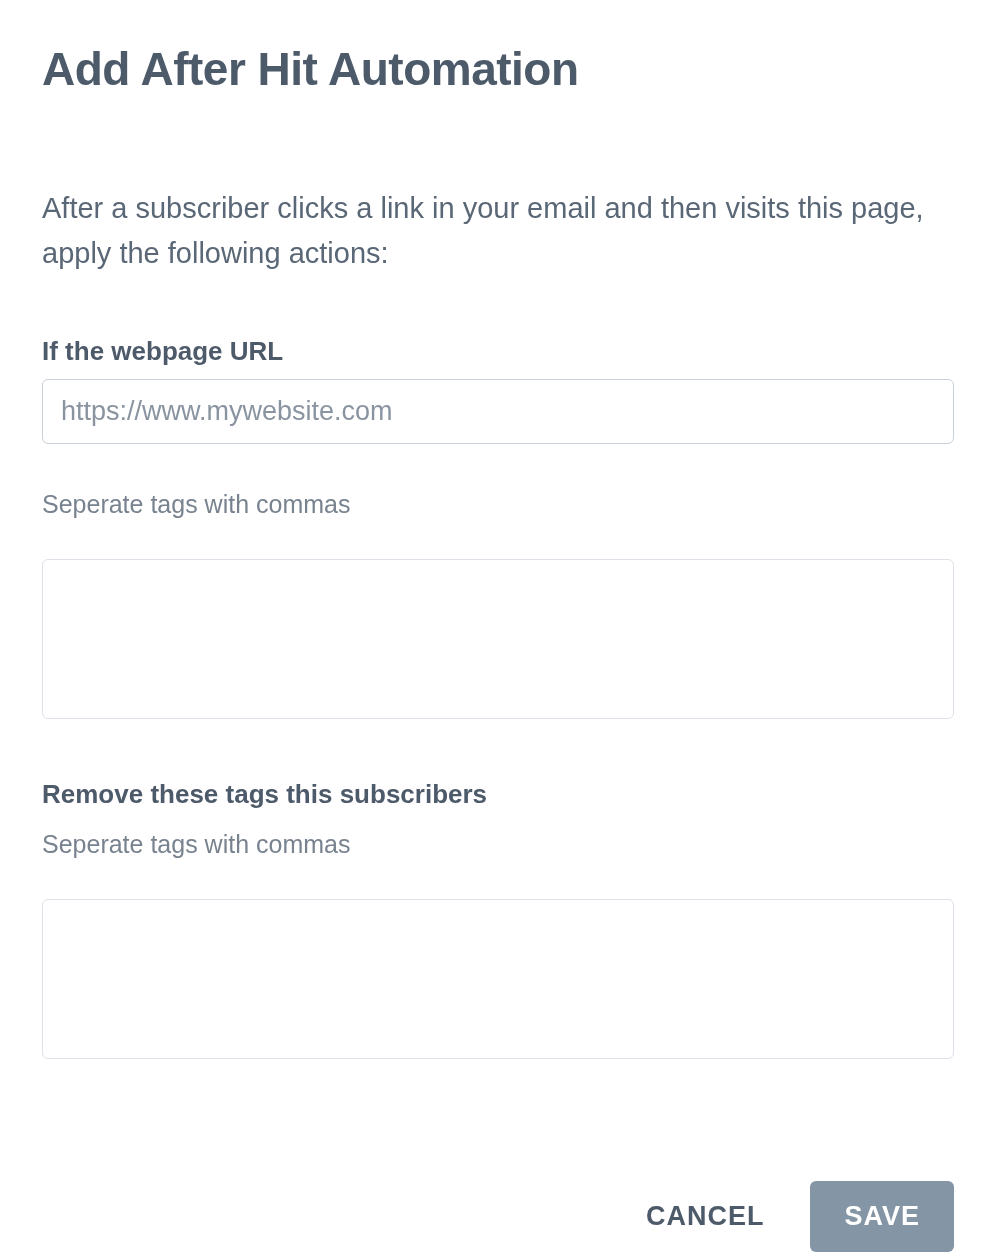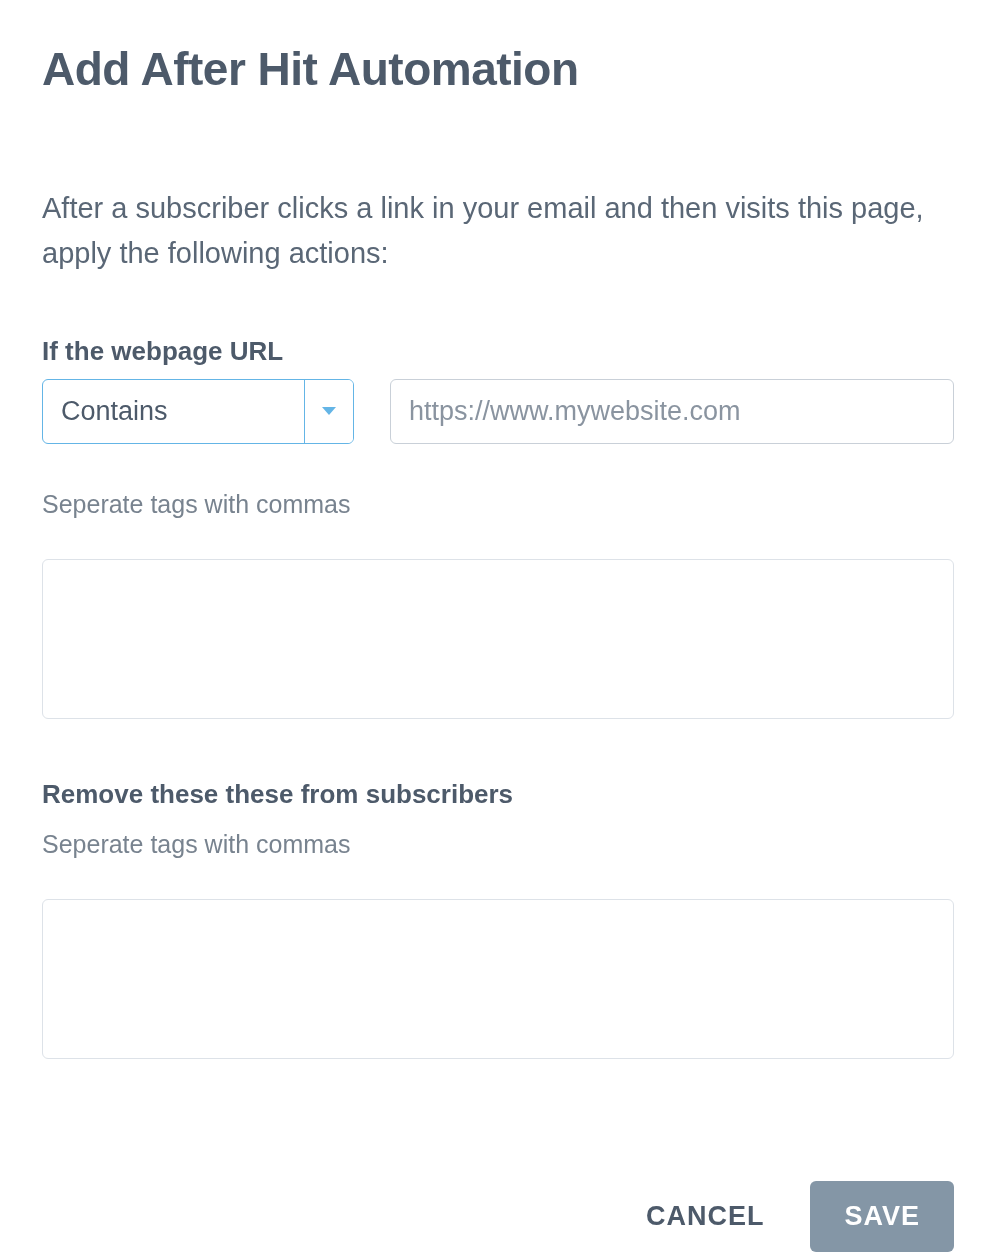--- a/index.html
+++ b/index.html
@@ -142,37 +142,31 @@
 </head>
 <body>
 
 <h1 class="page-title">Add After Hit Automation</h1>
 
 <p class="intro-text">After a subscriber clicks a link in your email and then visits this page, apply the following actions:</p>
 
 <div class="section-block">
   <div class="section-label">If the webpage URL</div>
   <div class="url-row">
-    <div class="select-wrapper">
-      <div class="select-value">Contains</div>
-      <div class="select-toggle">
-        <div class="chevron"></div>
-      </div>
-    </div>
     <input type="text" class="url-input" placeholder="https://www.mywebsite.com" style="">
   </div>
 </div>
 
 <div class="section-block">
   <div class="section-sublabel">Seperate tags with commas</div>
   <textarea class="tags-textarea" style=""></textarea>
 </div>
 
 <div class="section-block">
-  <div class="section-label">Remove these these from subscribers</div>
+  <div class="section-label">Remove these tags this subscribers</div>
   <div class="section-sublabel">Seperate tags with commas</div>
   <textarea class="tags-textarea" style=""></textarea>
 </div>
 
 <div class="footer">
   <button class="cancel-btn">CANCEL</button>
   <button class="save-btn">SAVE</button>
 </div>
 
 </body></html>

